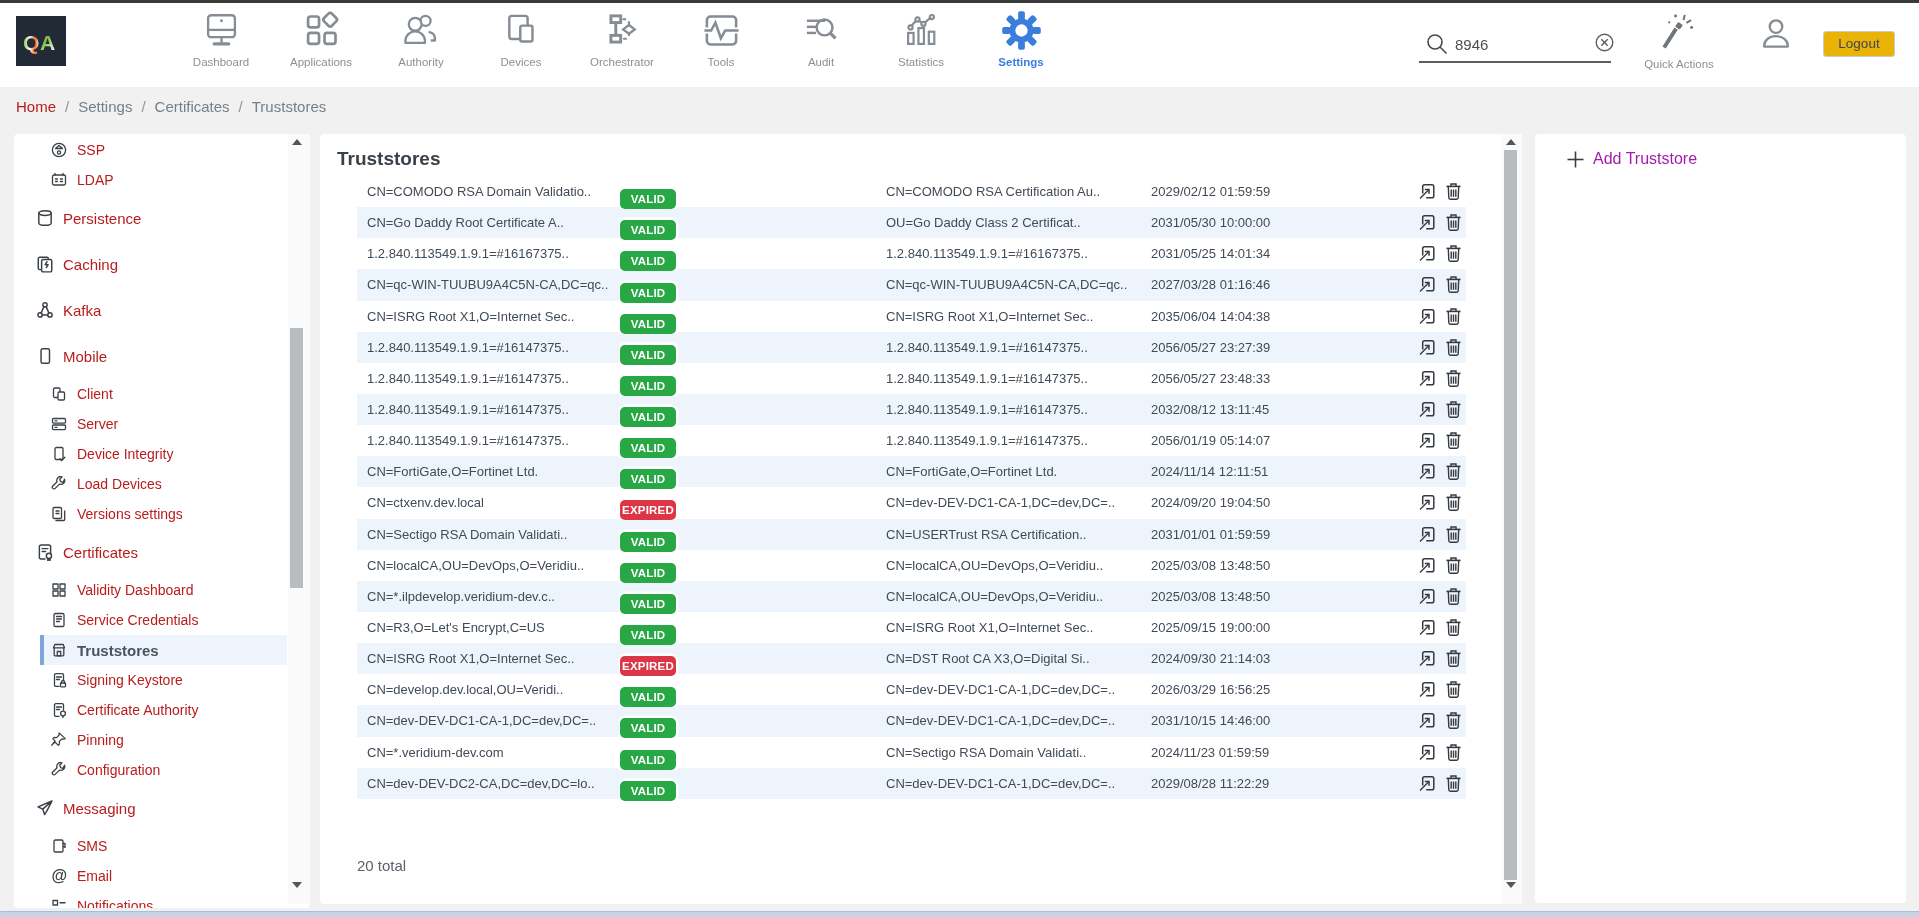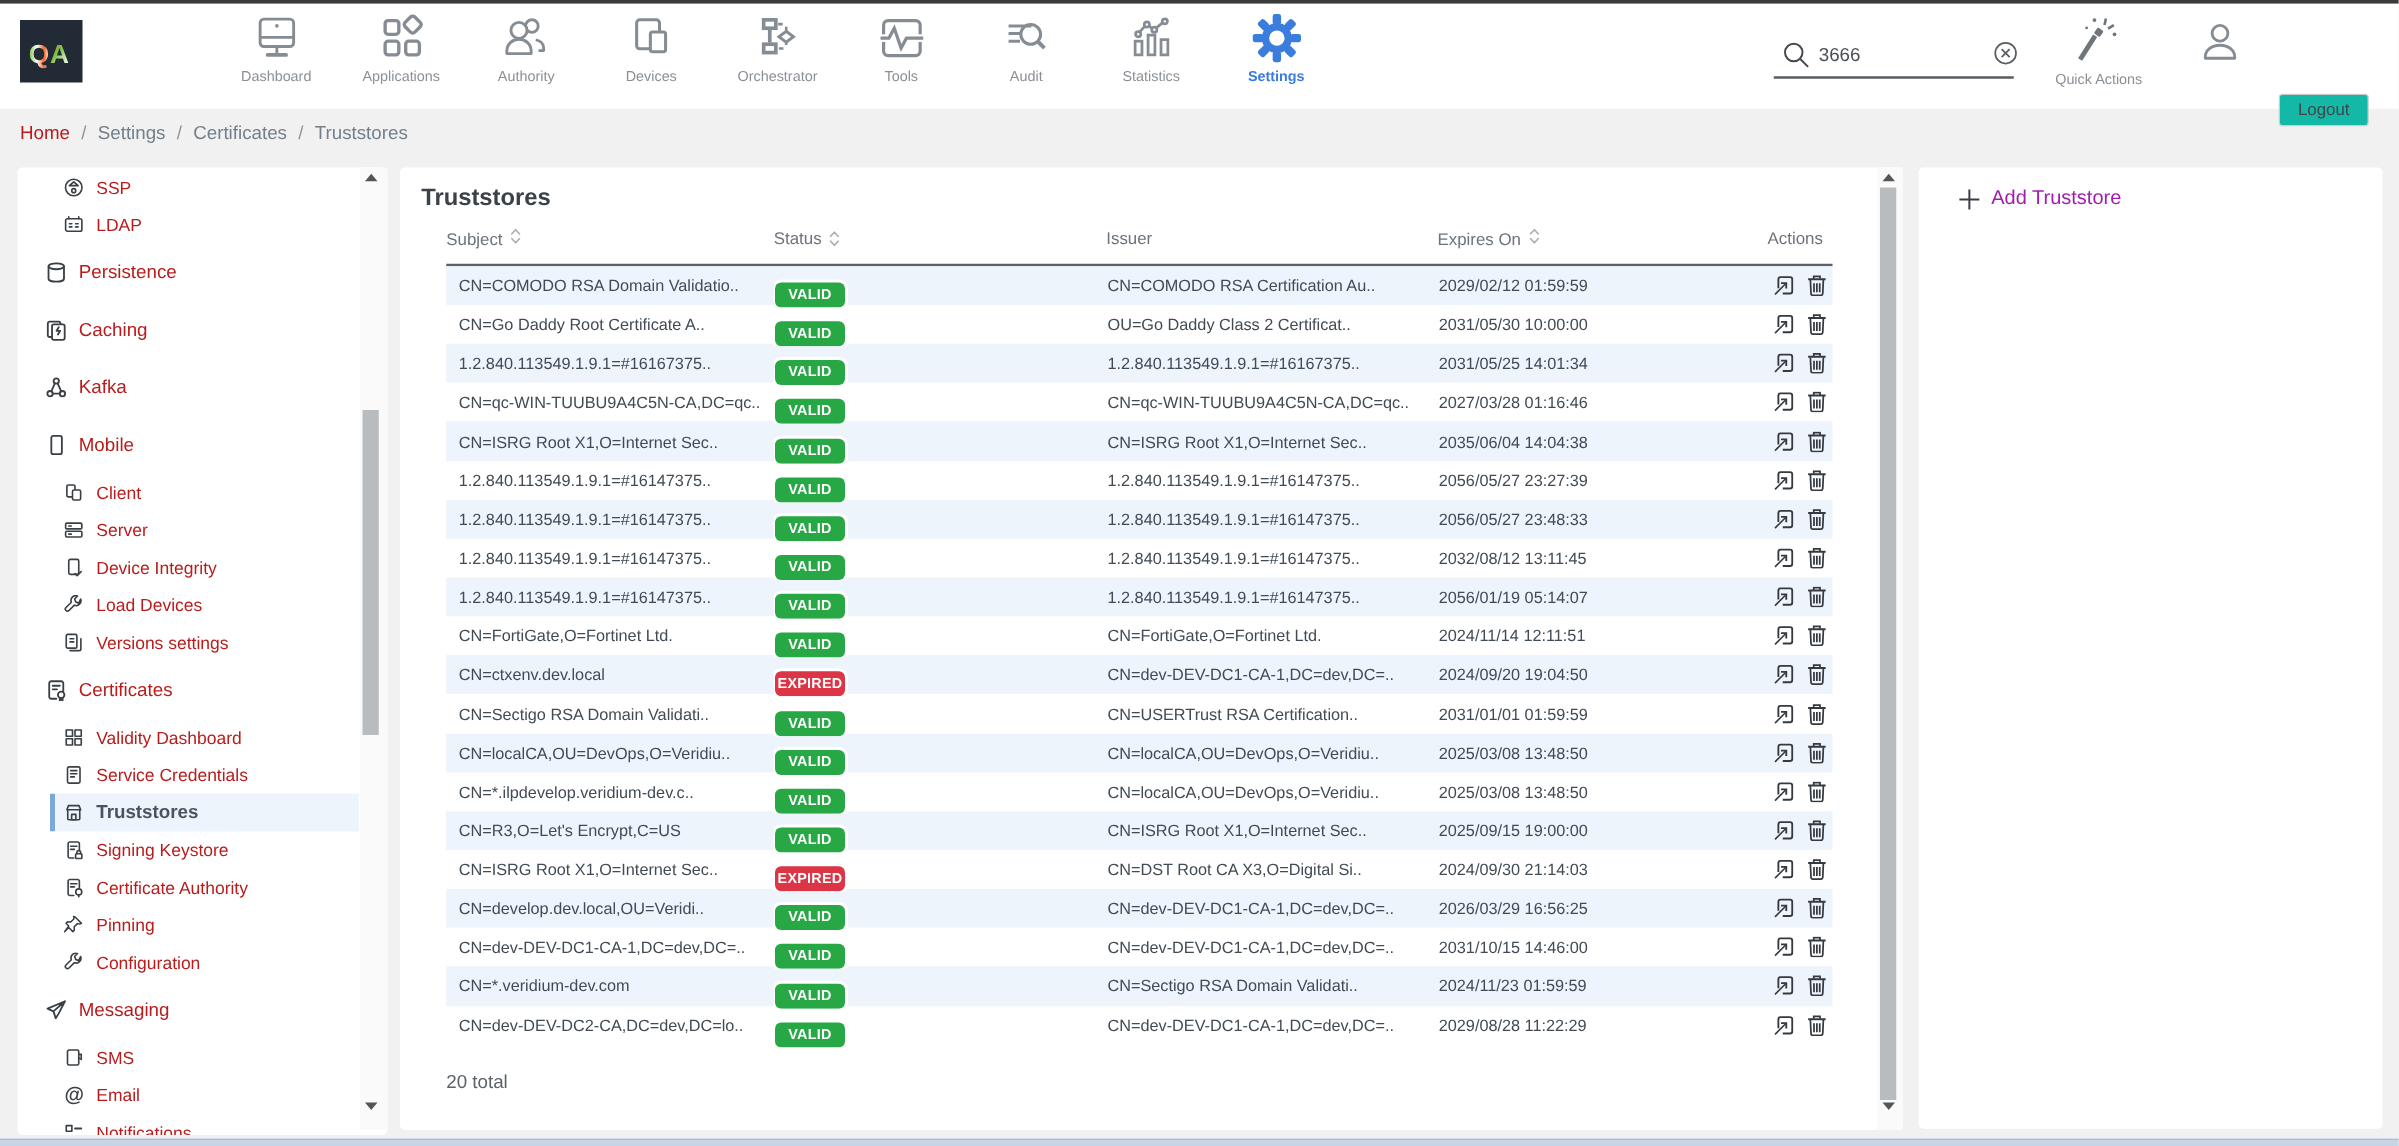--- a/index.html
+++ b/index.html
@@ -14,21 +14,21 @@
 .nav { top:13px; width:100px; text-align:center; }
 .nav .lbl { margin-top:9px; font-size:11.5px; color:#8a9097; }
 .nav svg { display:block; margin:0 auto; width:39px; height:39px; }
 .nav.sel svg { width:41px; height:41px; }
 .nav.sel .lbl { color:#3b7ddd; font-weight:bold; }
 
 
 #searchline { left:1419px; top:61px; width:192px; height:1.5px; background:#5a5e62; }
 #searchtxt { left:1455px; top:36px; font-size:15px; color:#4a5056; }
 
-#logoutbtn { left:1823px; top:31px; width:72px; height:26px; background:#14b8a6; border:1px solid #c9cdd1; border-radius:3px; font-size:13.5px; color:#3f464d; text-align:center; line-height:24px;margin-top:44px; }
+#logoutbtn { left:1823px; top:31px; width:72px; height:26px; background:#eab308; border:1px solid #c9cdd1; border-radius:3px; font-size:13.5px; color:#3f464d; text-align:center; line-height:24px; }
 #qalabel { left:1634px; top:58px; width:90px; text-align:center; font-size:11.5px; color:#8a9097; }
 
 
 #crumbs { left:16px; top:98px; font-size:15px; color:#73808c; }
 #crumbs a { color:#b91c1c; text-decoration:none; }
 #crumbs .sep { margin:0 9px; color:#8b959e; }
 
 
 .card { background:#fff; border-radius:4px; }
 #sidecard { left:14px; top:134px; width:296px; height:774px; }
@@ -215,21 +215,21 @@
         <div class="lbl">Settings</div>
       </div>
     </div>
 
   <div class="abs" id="searchicon" style="left:1426px;top:33px;">
     <svg width="22" height="22" viewBox="0 0 22 22" fill="none" stroke="#46494d" stroke-width="1.6">
       <circle cx="9" cy="9" r="7"></circle>
         <line x1="14" y1="14" x2="20.5" y2="20.5"></line>
     </svg>
   </div>
-  <div id="searchtxt" class="abs">3666</div>
+  <div id="searchtxt" class="abs">8946</div>
   <div id="searchline" class="abs"></div>
   <div class="abs" id="clearx" style="left:1595px;top:33px;">
     <svg width="19" height="19" viewBox="0 0 19 19" fill="none" stroke="#5a5e63" stroke-width="1.4">
       <circle cx="9.5" cy="9.5" r="8.3"></circle>
         <line x1="6.3" y1="6.3" x2="12.7" y2="12.7"></line>
         <line x1="12.7" y1="6.3" x2="6.3" y2="12.7"></line>
     </svg>
   </div>
   <div class="abs" id="wand" style="left:1656px;top:12px;">
     <svg width="46" height="39" viewBox="0 0 40 34" fill="none">
@@ -437,36 +437,20 @@
   <div class="abs sbthumb" style="left:290px;top:328px;width:13px;height:260px;"></div>
   <div class="abs arr down" style="left:292px;top:882px;"></div>
 
   <div class="abs sbtrack" style="left:1502px;top:134px;width:20px;height:770px;"></div>
   <div class="abs arr up" style="left:1506px;top:139px;"></div>
   <div class="abs sbthumb" style="left:1504px;top:150px;width:13px;height:730px;"></div>
   <div class="abs arr down" style="left:1506px;top:882px;"></div>
 
   <div id="title" class="abs">Truststores</div>
   <div id="tbl" class="abs">
-      <div class="hrow">
-        <div class="c1">Subject<svg class="sort" width="9" height="14" viewBox="0 0 9 14" fill="none" stroke="#a9b0b6" stroke-width="1.4" stroke-linecap="round" stroke-linejoin="round">
-            <path d="M1.5,5 L4.5,1.8 L7.5,5"></path>
-            <path d="M1.5,9 L4.5,12.2 L7.5,9"></path>
-          </svg></div>
-        <div class="c2">Status<svg class="sort" width="9" height="14" viewBox="0 0 9 14" fill="none" stroke="#a9b0b6" stroke-width="1.4" stroke-linecap="round" stroke-linejoin="round">
-            <path d="M1.5,5 L4.5,1.8 L7.5,5"></path>
-            <path d="M1.5,9 L4.5,12.2 L7.5,9"></path>
-          </svg></div>
-        <div class="c3">Issuer</div>
-        <div class="c4">Expires On<svg class="sort" width="9" height="14" viewBox="0 0 9 14" fill="none" stroke="#a9b0b6" stroke-width="1.4" stroke-linecap="round" stroke-linejoin="round">
-            <path d="M1.5,5 L4.5,1.8 L7.5,5"></path>
-            <path d="M1.5,9 L4.5,12.2 L7.5,9"></path>
-          </svg></div>
-        <div class="c5" style="justify-content:flex-start;padding-left:1px;">Actions</div>
-      </div>
       <div class="trow">
         <div class="c1">CN=COMODO RSA Domain Validatio..</div>
         <div class="c2">
           <span style="margin-left:1px;"><span class="badge v">VALID</span></span>
         </div>
         <div class="c3" style="padding-left:1px;">CN=COMODO RSA Certification Au..</div>
         <div class="c4" style="padding-left:1px;">2029/02/12 01:59:59</div>
         <div class="c5">
           <svg width="16" height="17" viewBox="0 0 16 17" fill="none" stroke="#343a40" stroke-width="1.5">
             <path d="M3.7,10.5 v-7 a1.8,1.8 0 0 1 1.8,-1.8 h7.5 a1.8,1.8 0 0 1 1.8,1.8 v9.5 a1.8,1.8 0 0 1 -1.8,1.8 H7.2"></path>

